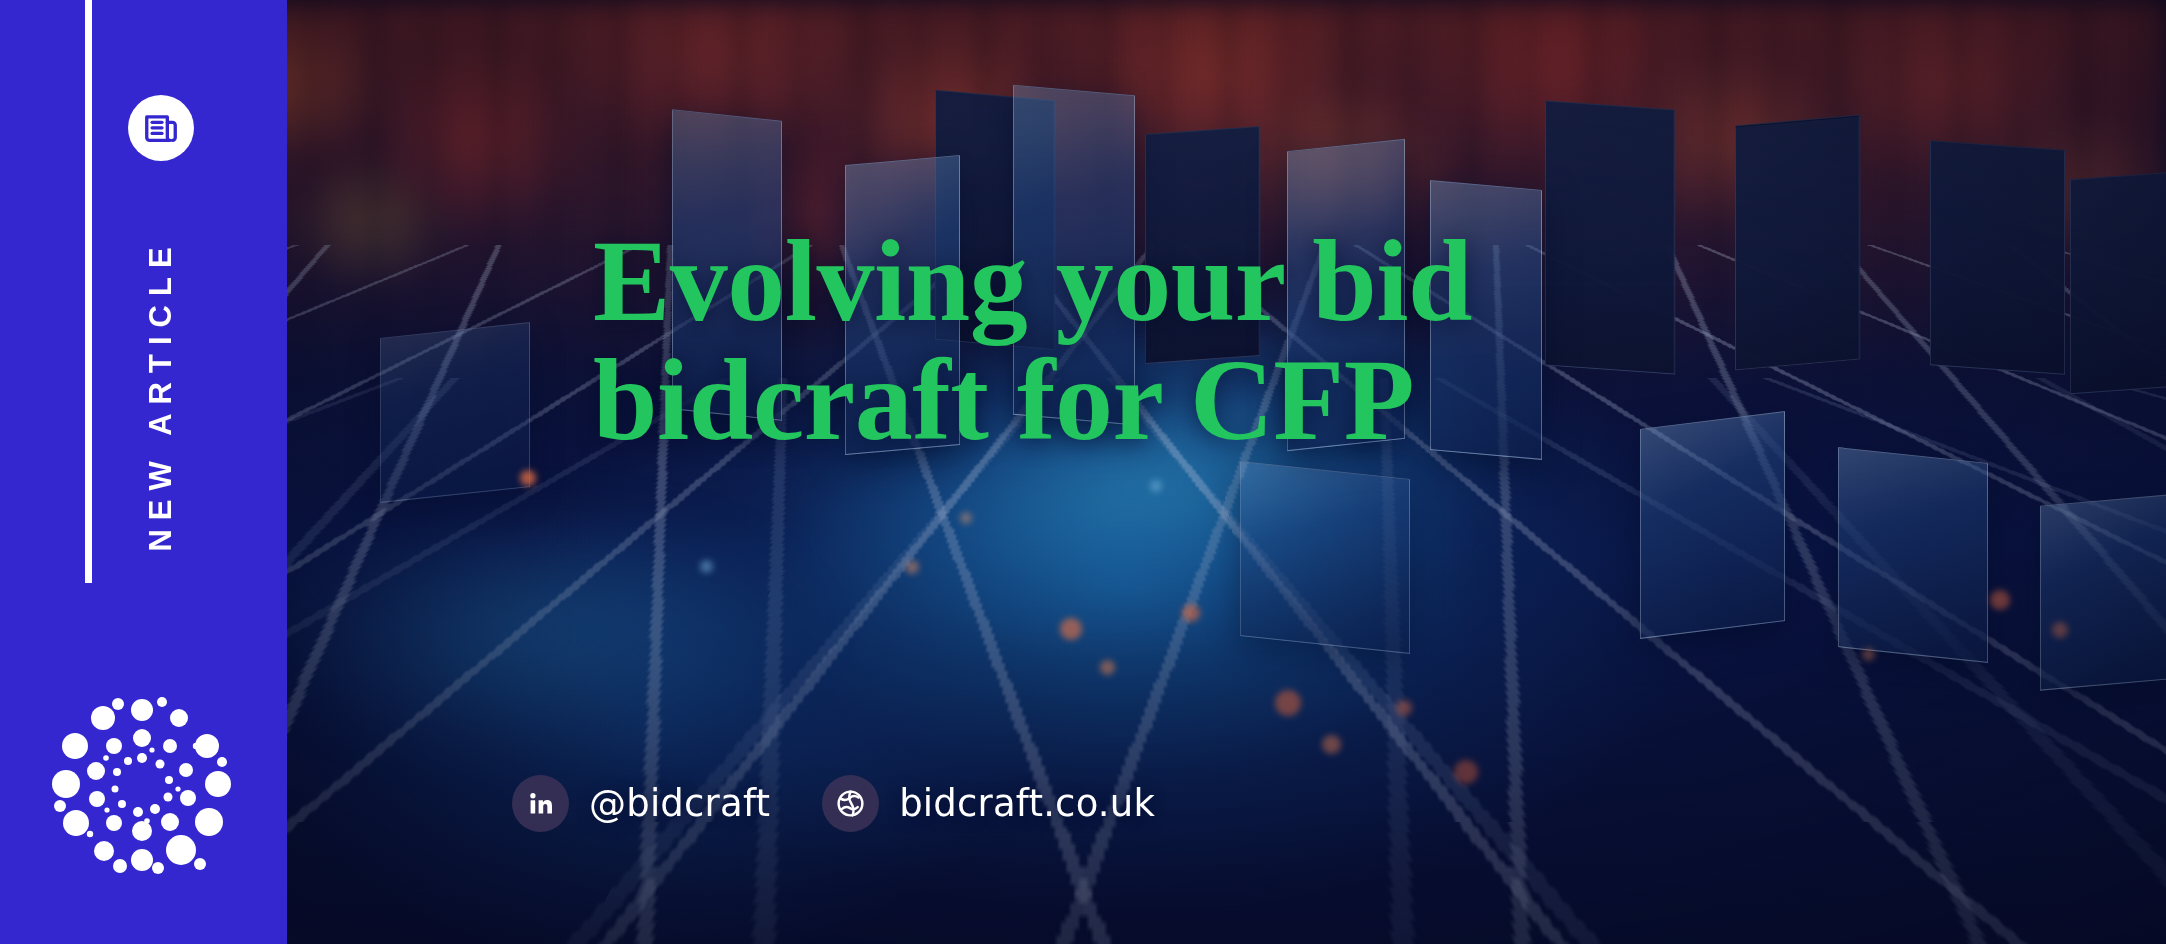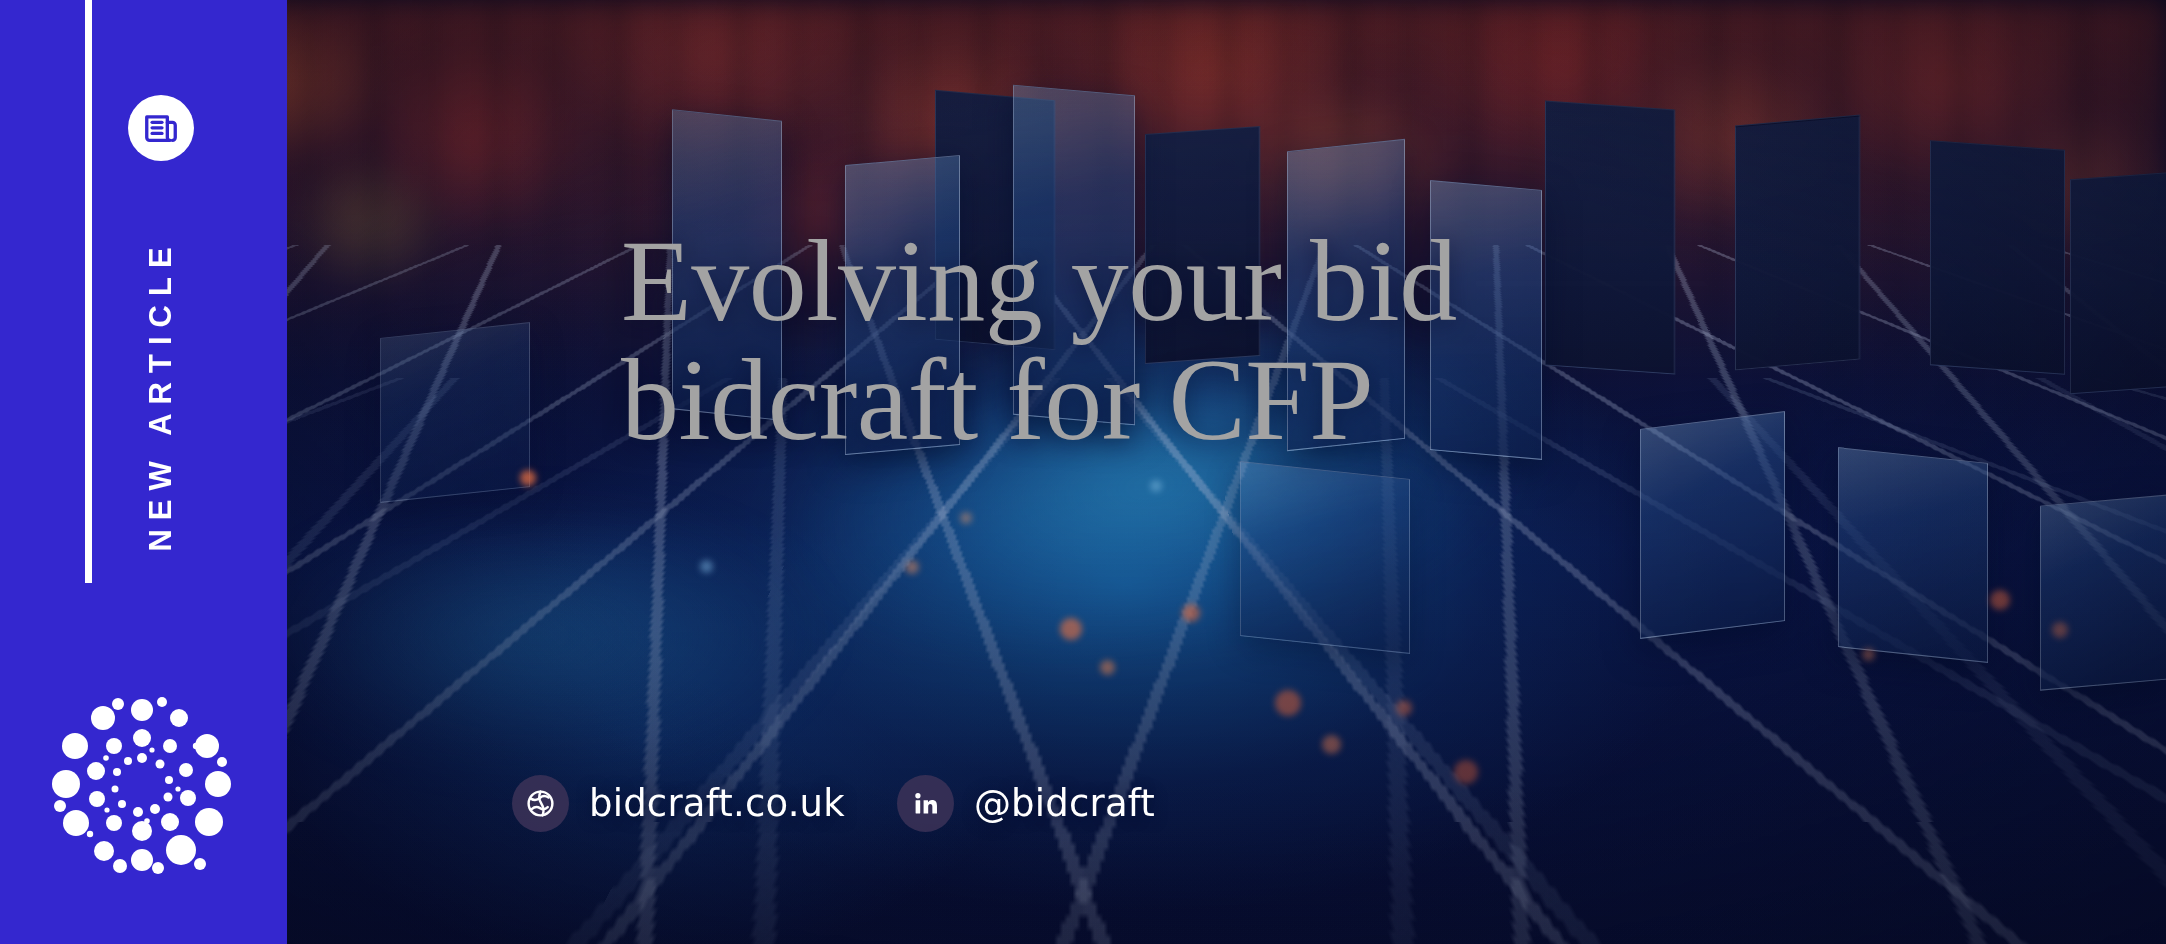--- a/index.html
+++ b/index.html
@@ -213,27 +213,27 @@
     left: 52px;
     top: 694px;
     width: 180px;
     height: 180px;
   }
   .dot-logo svg { display:block; }
 
   
   .headline {
     position: absolute;
-    left: 621px;
+    left: 593px;
     top: 222px;
     width: 1120px;
-    color: #a3a3a3;
+    color: #22c55e;
     font-family: "Liberation Serif", "DejaVu Serif", serif;
     font-size: 116px;
-    font-weight: 400;
+    font-weight: 700;
     line-height: 1.03;
     letter-spacing: -0.5px;
     text-shadow: 0 3px 22px rgba(4,10,40,0.55);
     z-index: 4;
   }
 
   .meta {
     position: absolute;
     left: 512px;
     top: 775px;
@@ -402,36 +402,36 @@
 
   <h1 class="headline">
     <span>Evolving your bid</span><br>
     <span>bidcraft for CFP</span>
   </h1>
 
   <div class="meta">
 
     <div class="meta-item">
       <span class="meta-icon">
+        <svg width="27" height="27" viewBox="0 0 24 24" fill="#ffffff">
+          <rect x="3.2" y="9.2" width="4.1" height="11.6" rx="0.3"></rect>
+          <circle cx="5.25" cy="5.1" r="2.35"></circle>
+          <path d="M10.3 9.2h3.9v1.7a4.2 4.2 0 0 1 3.7-2c3 0 4.3 1.9 4.3 5.2v6.7h-4.1v-6c0-1.5-.55-2.45-1.9-2.45-1.15 0-1.8.8-1.8 2.45v6h-4.1V9.2z"></path>
+        </svg>
+      </span>
+      <span class="meta-label">@bidcraft</span>
+    </div>
+
+    <div class="meta-item">
+      <span class="meta-icon">
         <svg width="31" height="31" viewBox="0 0 24 24" fill="none" stroke="#ffffff" stroke-width="1.9" stroke-linecap="round">
           <circle cx="12" cy="12" r="9.2"></circle>
           <path d="M4.4 8.2c2.6 1.6 5.2 1.2 7.2-.6 1.8-1.6 4.4-1.8 6.6-.2"></path>
           <path d="M5.2 16.4c2-1.8 4.4-2 6.4-.8 2 1.2 4.2 1 6-.8"></path>
           <path d="M12 2.8c-1.4 3-1.2 6.4.6 9.2 1.8 2.8 2.2 6.2 1 9.2"></path>
         </svg>
       </span>
       <span class="meta-label">bidcraft.co.uk</span>
     </div>
 
-    <div class="meta-item">
-      <span class="meta-icon">
-        <svg width="27" height="27" viewBox="0 0 24 24" fill="#ffffff">
-          <rect x="3.2" y="9.2" width="4.1" height="11.6" rx="0.3"></rect>
-          <circle cx="5.25" cy="5.1" r="2.35"></circle>
-          <path d="M10.3 9.2h3.9v1.7a4.2 4.2 0 0 1 3.7-2c3 0 4.3 1.9 4.3 5.2v6.7h-4.1v-6c0-1.5-.55-2.45-1.9-2.45-1.15 0-1.8.8-1.8 2.45v6h-4.1V9.2z"></path>
-        </svg>
-      </span>
-      <span class="meta-label">@bidcraft</span>
-    </div>
-
   </div>
 
 </div>
 
 </body></html>

